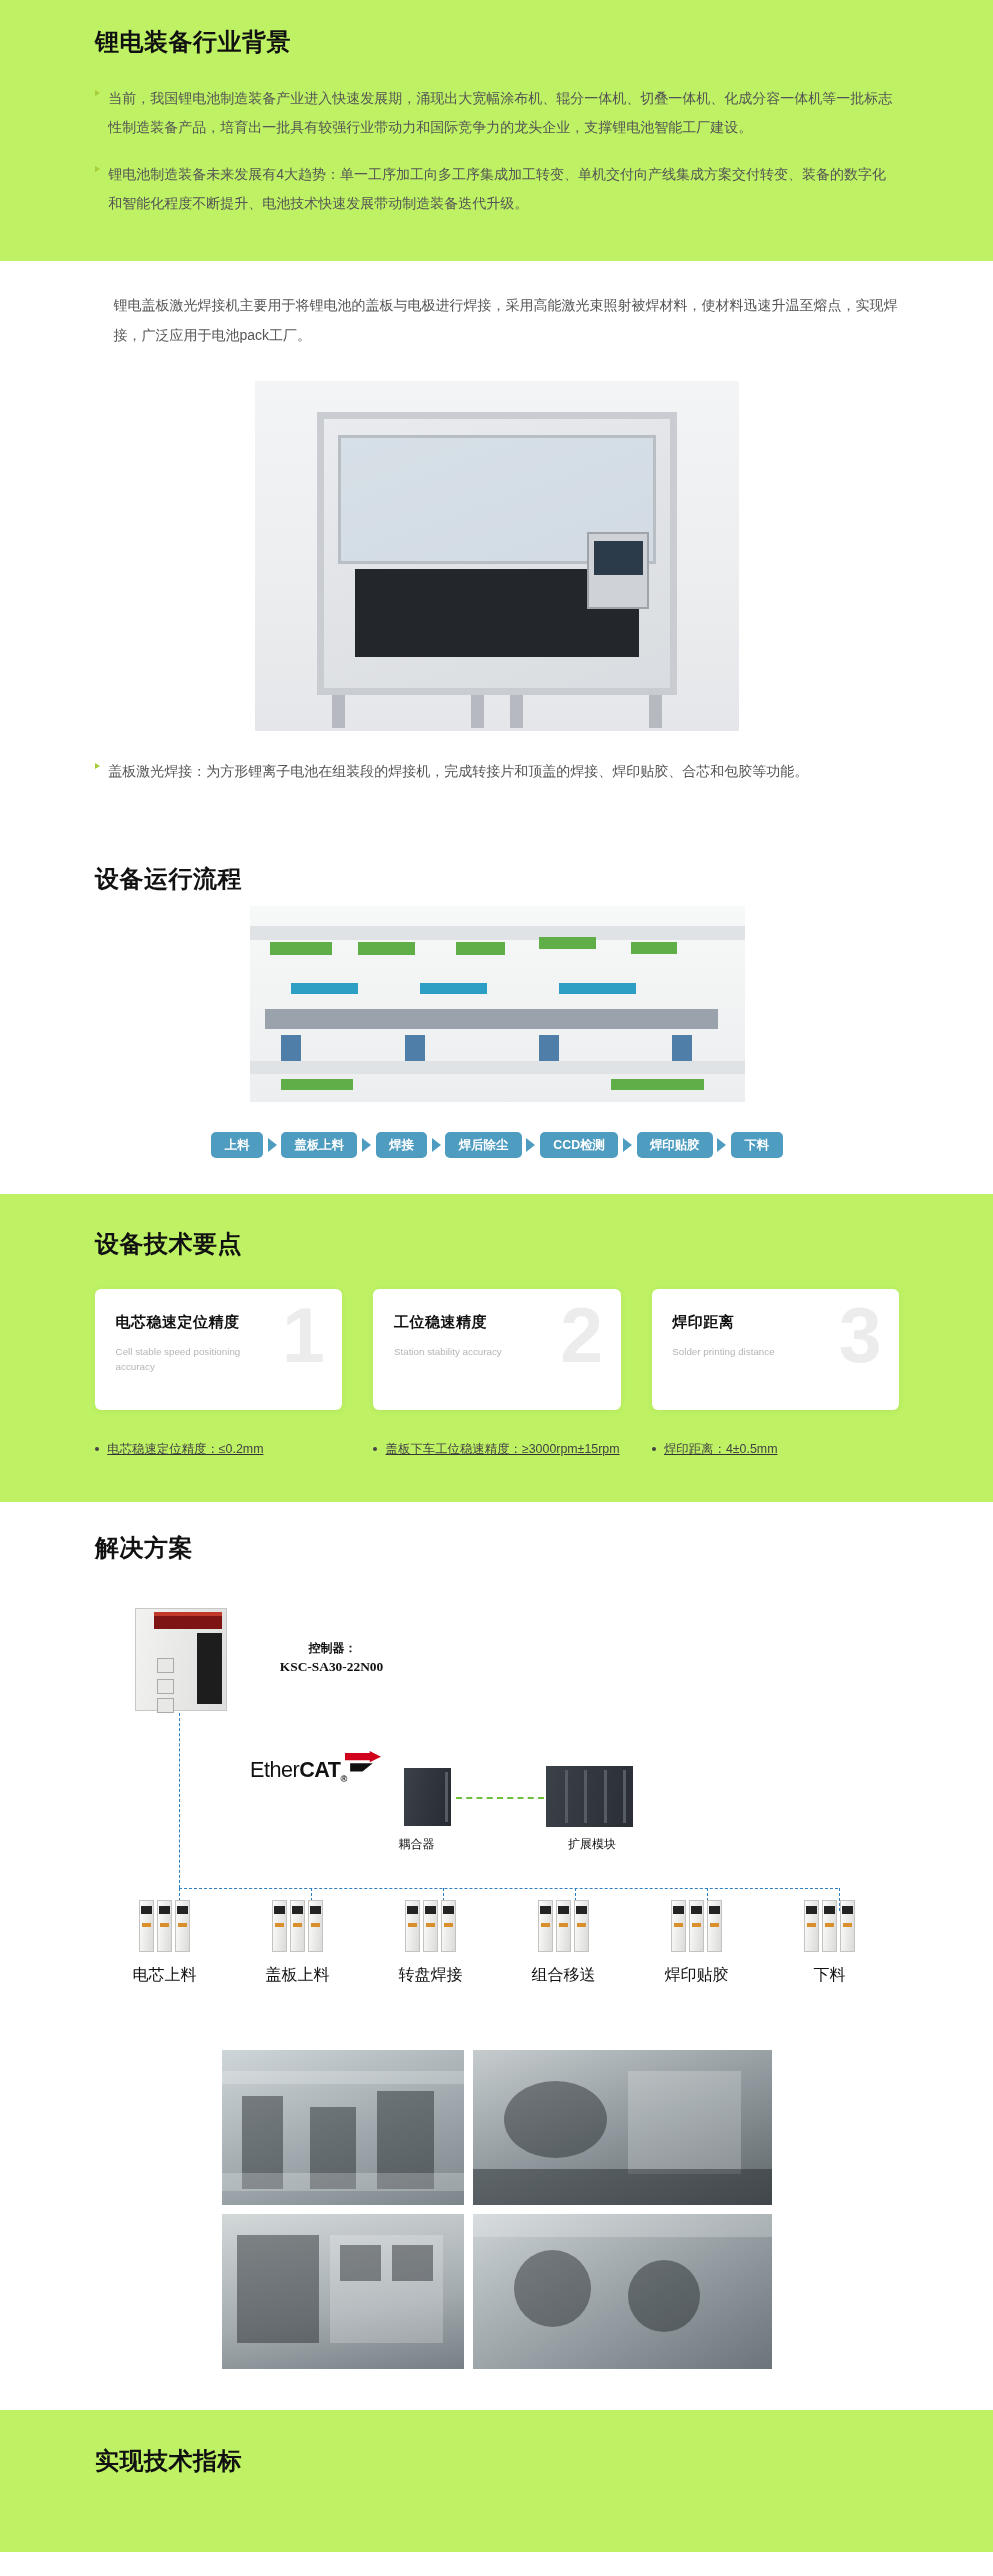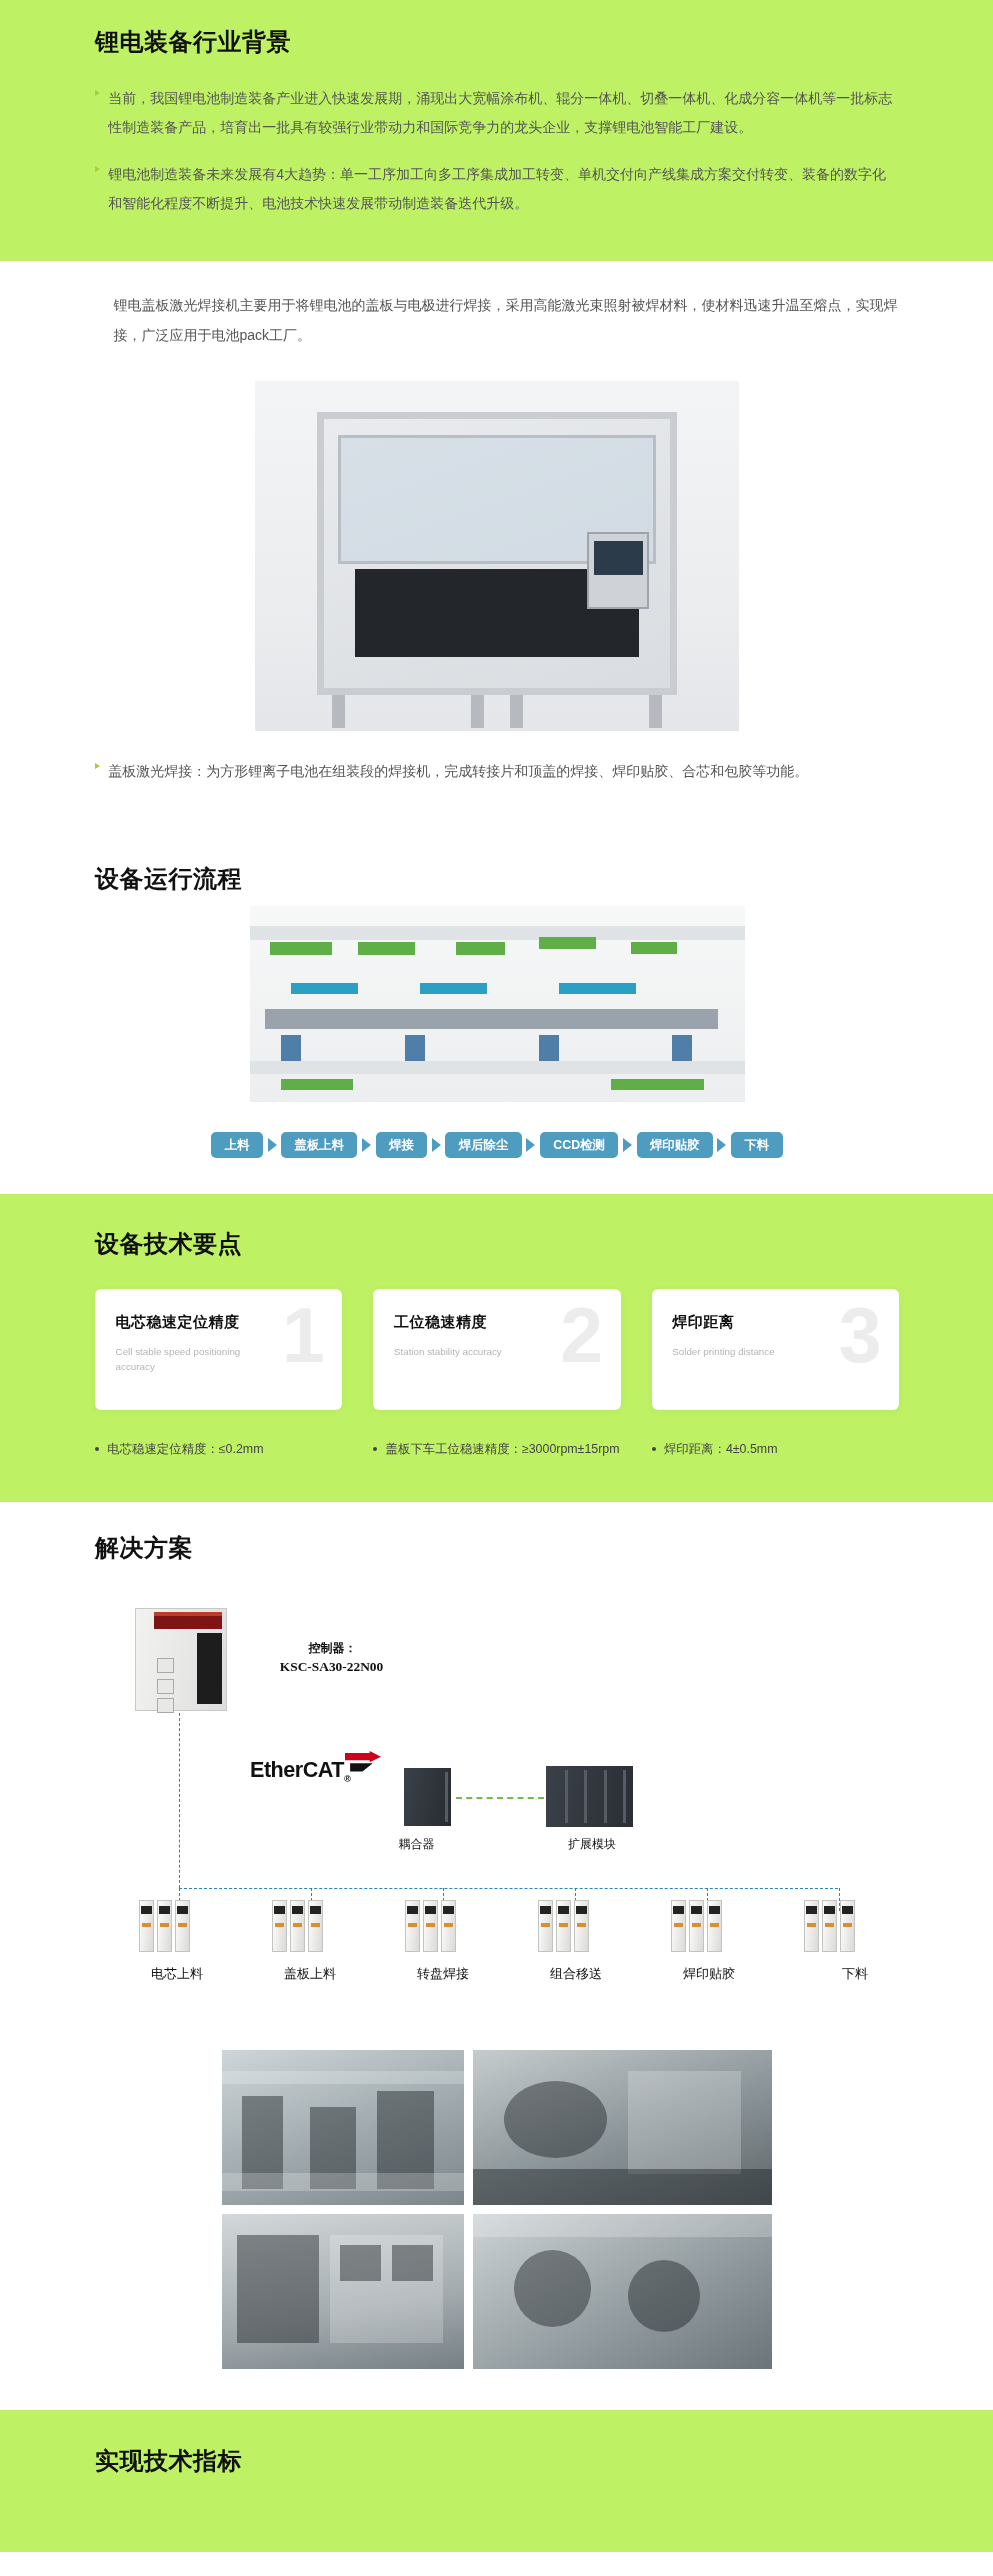--- a/index.html
+++ b/index.html
@@ -160,21 +160,21 @@
     margin-top: 11.3px;
     font-size: 9.8px; color: #b5b5b5; line-height: 1.55;
     position: relative; z-index: 2; max-width: 149px;
   }
   .card-num {
     position: absolute; right: 17.5px; top: 7.2px;
     font-size: 77px; font-weight: 700; color: #ececec;
     line-height: 1; z-index: 1;
   }
 
-  .specs { display: flex; gap: 31px; margin-top: 29px; }
+  .specs { display: flex; gap: 31px; margin-top: 29px; text-decoration: underline; }
   .spec-col { flex: 1; display: flex; align-items: flex-start; }
   .dot {
     flex: 0 0 auto; width: 4.1px; height: 4.1px; border-radius: 50%;
     background: #444; margin-top: 7.2px; margin-right: 8.2px;
   }
   .spec-text { font-size: 12.4px; line-height: 1.75; color: #444; }
 
   
   #sec-solution { padding: 32px 0 36px 0; }
   #sec-solution h2 { margin-bottom: 24px; }
@@ -198,21 +198,21 @@
     font-size: 12px; color: #111; font-weight: 700; text-align: center;
     line-height: 1.5;
   }
   .sol-label.ser { font-weight: 400; }
 
   .ecat-logo {
     position: absolute; left: 155px; top: 170px;
     font-size: 21.6px; font-weight: 700; color: #111; letter-spacing: -0.5px;
     font-family: "Liberation Sans", sans-serif;
   }
-  .ecat-logo .light { font-weight: 700; }
+  .ecat-logo .light { font-weight: 400; }
   .ecat-arrow {
     position: absolute; left: 250px; top: 164px; width: 36px; height: 20.6px;
   }
 
   .coupler {
     position: absolute; left: 309px; top: 181px; width: 47px; height: 58px;
     background: linear-gradient(100deg,#3b4149,#272b31);
   }
   .expmod {
     position: absolute; left: 451px; top: 179px; width: 87px; height: 61px;
@@ -236,23 +236,22 @@
   .drive-group { width: 77px; text-align: center; position: relative; }
   .drive-imgs { display: flex; justify-content: center; gap: 2.6px; height: 56px; align-items: flex-end; }
   .dv {
     width: 15.5px; height: 52px;
     background: linear-gradient(95deg,#fdfdfb,#dadbd8);
     border: 0.5px solid #c3c4c1; position: relative;
   }
   .dv::before { content:""; position:absolute; left:1.5px; top:5.2px; right:1.5px; height:8.2px; background:#232323; }
   .dv::after  { content:""; position:absolute; left:2.6px; top:21.6px; right:2.6px; height:4.1px; background:#d98f2b; }
   .drive-name {
-    margin-top: 13.4px; font-size: 13px; color: #111;
+    margin-top: 13.4px; font-size: 16px; color: #111;
     font-family: "Liberation Serif","DejaVu Serif", serif;
-    text-align: right;
   }
 
   
   #sec-gallery { padding: 30px 0 41px 0; }
   #sec-gallery h2 { margin-bottom: 23px; }
   .gallery {
     display: grid;
     grid-template-columns: 242px 299px;
     grid-template-rows: 155px 155px;
     gap: 9.3px;

